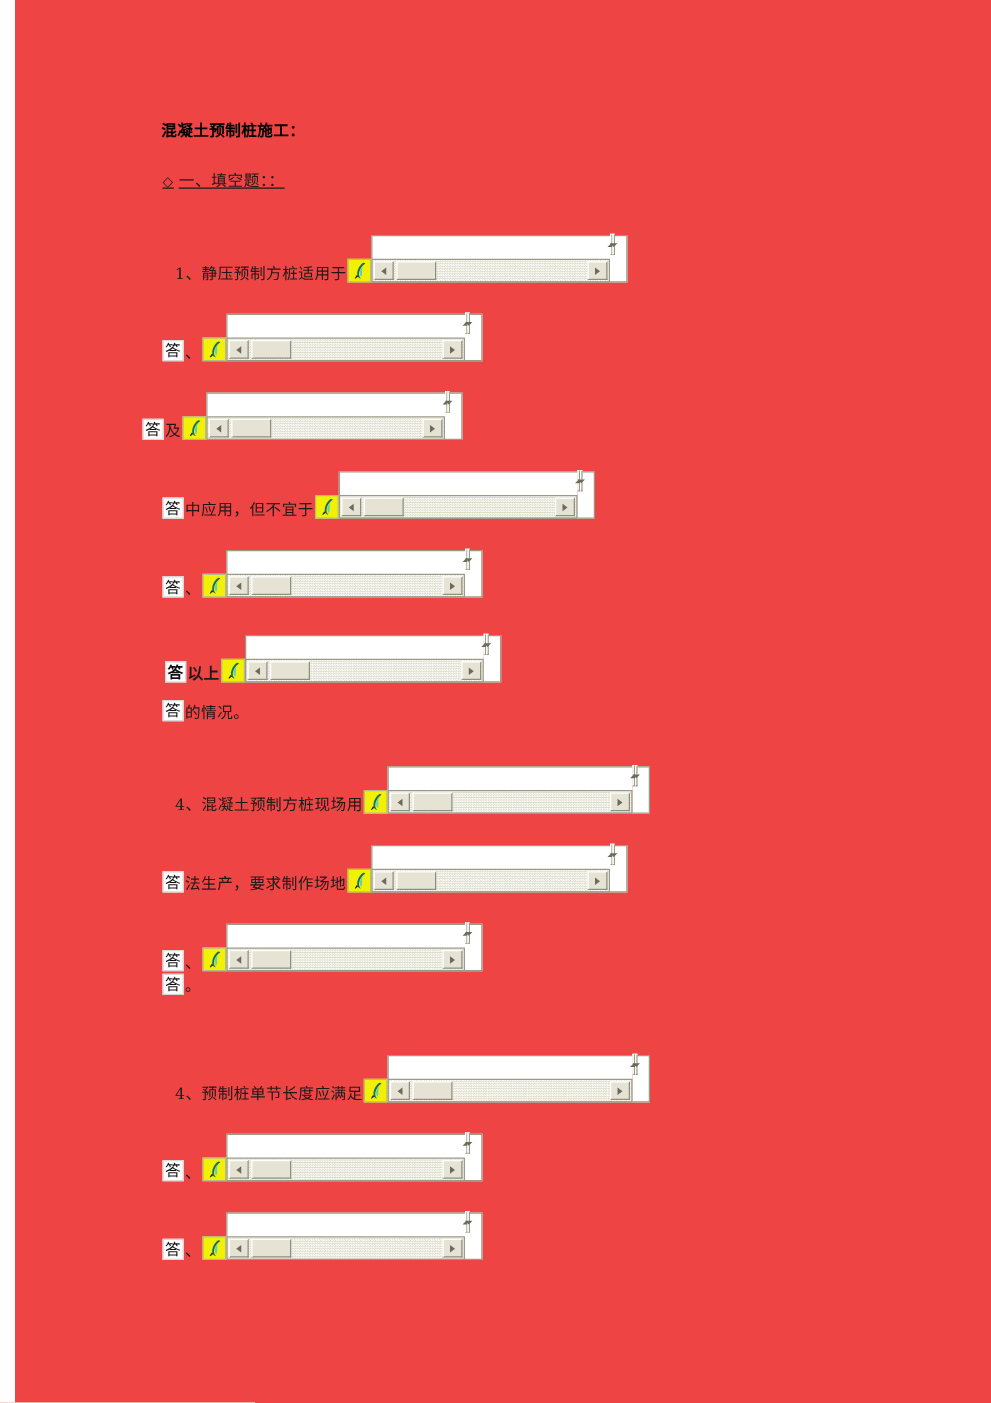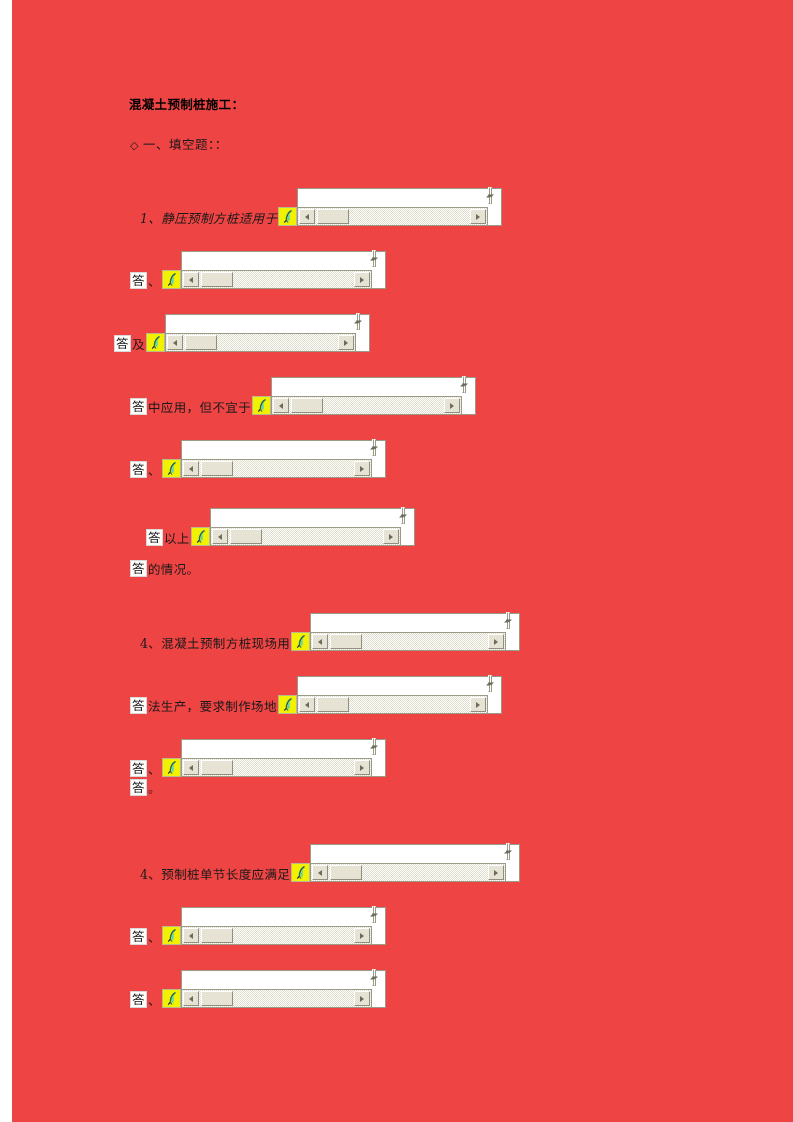--- a/index.html
+++ b/index.html
@@ -40,20 +40,21 @@
   }
   .section-head {
     position: absolute;
     left: 118px;
     top: 137px;
     font-size: 12.5px;
     white-space: nowrap;
     line-height: 16px;
     letter-spacing: 0.5px;
     color: #1a1a1a;
+    text-decoration: underline;
   }
   .section-head .diamond {
     font-size: 11px;
     margin-right: 4px;
   }
 
   
   .line {
     position: absolute;
     white-space: nowrap;
@@ -208,21 +209,21 @@
 
 <div class="page">
 
   <div class="doc-title">混凝土预制桩施工：</div>
 
   <div class="section-head">
     <span class="diamond">◇</span><span>一、填空题：：</span>
   </div>
 
   <div id="lines-root">
-      <div class="line" style="left: 128px; top: 188px; font-style: italic;"><span class="txt">1、静压预制方桩适用于</span><span class="ctrl" style="width: 224px;"><span class="pen-btn">
+      <div class="line" style="left: 128px; top: 188px;"><span class="txt">1、静压预制方桩适用于</span><span class="ctrl" style="width: 224px;"><span class="pen-btn">
             <svg width="17" height="17" viewBox="0 0 17 17" aria-hidden="true">
               <path d="M11.6 2.2c-2.0 1.2-3.4 3.2-4.2 5.3-0.6 1.6-0.8 3.2-0.5 4.6 0.2 0.9 0.6 1.6 1.2 2.1 0.5 0.4 1.1 0.6 1.6 0.5-1.0-0.9-1.5-2.1-1.5-3.5 0-1.9 0.8-3.9 2.1-5.6 0.9-1.2 2.0-2.2 3.0-2.8-0.5-0.5-1.1-0.7-1.7-0.6z" fill="#1a6b6b"></path>
               <path d="M12.9 3.2c-1.4 0.9-2.6 2.4-3.3 4.0-0.7 1.6-0.9 3.2-0.5 4.5 0.2 0.7 0.6 1.3 1.0 1.7 0.6-1.3 0.7-2.9 0.6-4.4-0.1-1.3-0.1-2.6 0.3-3.8 0.4-1.1 1.0-1.6 1.9-2.0z" fill="#4fd6c6"></path>
               <path d="M4.8 14.6l1.6-2.6 1.3 1.0-2.4 2.0z" fill="#1a2b3b"></path>
             </svg>
           </span><span class="field-body" style="width: 191px;"></span><span class="vscroll" style="left: 210px;"><span class="vbtn up"></span><span class="vbtn down"></span></span><span class="hscroll" style="width: 191px;">
             <span class="hbtn left"></span>
             <span class="thumb"></span>
             <span class="hbtn right"></span>
           </span></span></div>
@@ -263,21 +264,21 @@
             <svg width="17" height="17" viewBox="0 0 17 17" aria-hidden="true">
               <path d="M11.6 2.2c-2.0 1.2-3.4 3.2-4.2 5.3-0.6 1.6-0.8 3.2-0.5 4.6 0.2 0.9 0.6 1.6 1.2 2.1 0.5 0.4 1.1 0.6 1.6 0.5-1.0-0.9-1.5-2.1-1.5-3.5 0-1.9 0.8-3.9 2.1-5.6 0.9-1.2 2.0-2.2 3.0-2.8-0.5-0.5-1.1-0.7-1.7-0.6z" fill="#1a6b6b"></path>
               <path d="M12.9 3.2c-1.4 0.9-2.6 2.4-3.3 4.0-0.7 1.6-0.9 3.2-0.5 4.5 0.2 0.7 0.6 1.3 1.0 1.7 0.6-1.3 0.7-2.9 0.6-4.4-0.1-1.3-0.1-2.6 0.3-3.8 0.4-1.1 1.0-1.6 1.9-2.0z" fill="#4fd6c6"></path>
               <path d="M4.8 14.6l1.6-2.6 1.3 1.0-2.4 2.0z" fill="#1a2b3b"></path>
             </svg>
           </span><span class="field-body" style="width: 191px;"></span><span class="vscroll" style="left: 210px;"><span class="vbtn up"></span><span class="vbtn down"></span></span><span class="hscroll" style="width: 191px;">
             <span class="hbtn left"></span>
             <span class="thumb"></span>
             <span class="hbtn right"></span>
           </span></span></div>
-      <div class="line" style="left: 134px; top: 508px;"><span class="ans-char">答</span><span class="txt">以上</span><span class="ctrl" style="width: 224px;"><span class="pen-btn">
+      <div class="line" style="left: 120px; top: 508px; font-weight: bold;"><span class="ans-char">答</span><span class="txt">以上</span><span class="ctrl" style="width: 224px;"><span class="pen-btn">
             <svg width="17" height="17" viewBox="0 0 17 17" aria-hidden="true">
               <path d="M11.6 2.2c-2.0 1.2-3.4 3.2-4.2 5.3-0.6 1.6-0.8 3.2-0.5 4.6 0.2 0.9 0.6 1.6 1.2 2.1 0.5 0.4 1.1 0.6 1.6 0.5-1.0-0.9-1.5-2.1-1.5-3.5 0-1.9 0.8-3.9 2.1-5.6 0.9-1.2 2.0-2.2 3.0-2.8-0.5-0.5-1.1-0.7-1.7-0.6z" fill="#1a6b6b"></path>
               <path d="M12.9 3.2c-1.4 0.9-2.6 2.4-3.3 4.0-0.7 1.6-0.9 3.2-0.5 4.5 0.2 0.7 0.6 1.3 1.0 1.7 0.6-1.3 0.7-2.9 0.6-4.4-0.1-1.3-0.1-2.6 0.3-3.8 0.4-1.1 1.0-1.6 1.9-2.0z" fill="#4fd6c6"></path>
               <path d="M4.8 14.6l1.6-2.6 1.3 1.0-2.4 2.0z" fill="#1a2b3b"></path>
             </svg>
           </span><span class="field-body" style="width: 191px;"></span><span class="vscroll" style="left: 210px;"><span class="vbtn up"></span><span class="vbtn down"></span></span><span class="hscroll" style="width: 191px;">
             <span class="hbtn left"></span>
             <span class="thumb"></span>
             <span class="hbtn right"></span>
           </span></span></div>

